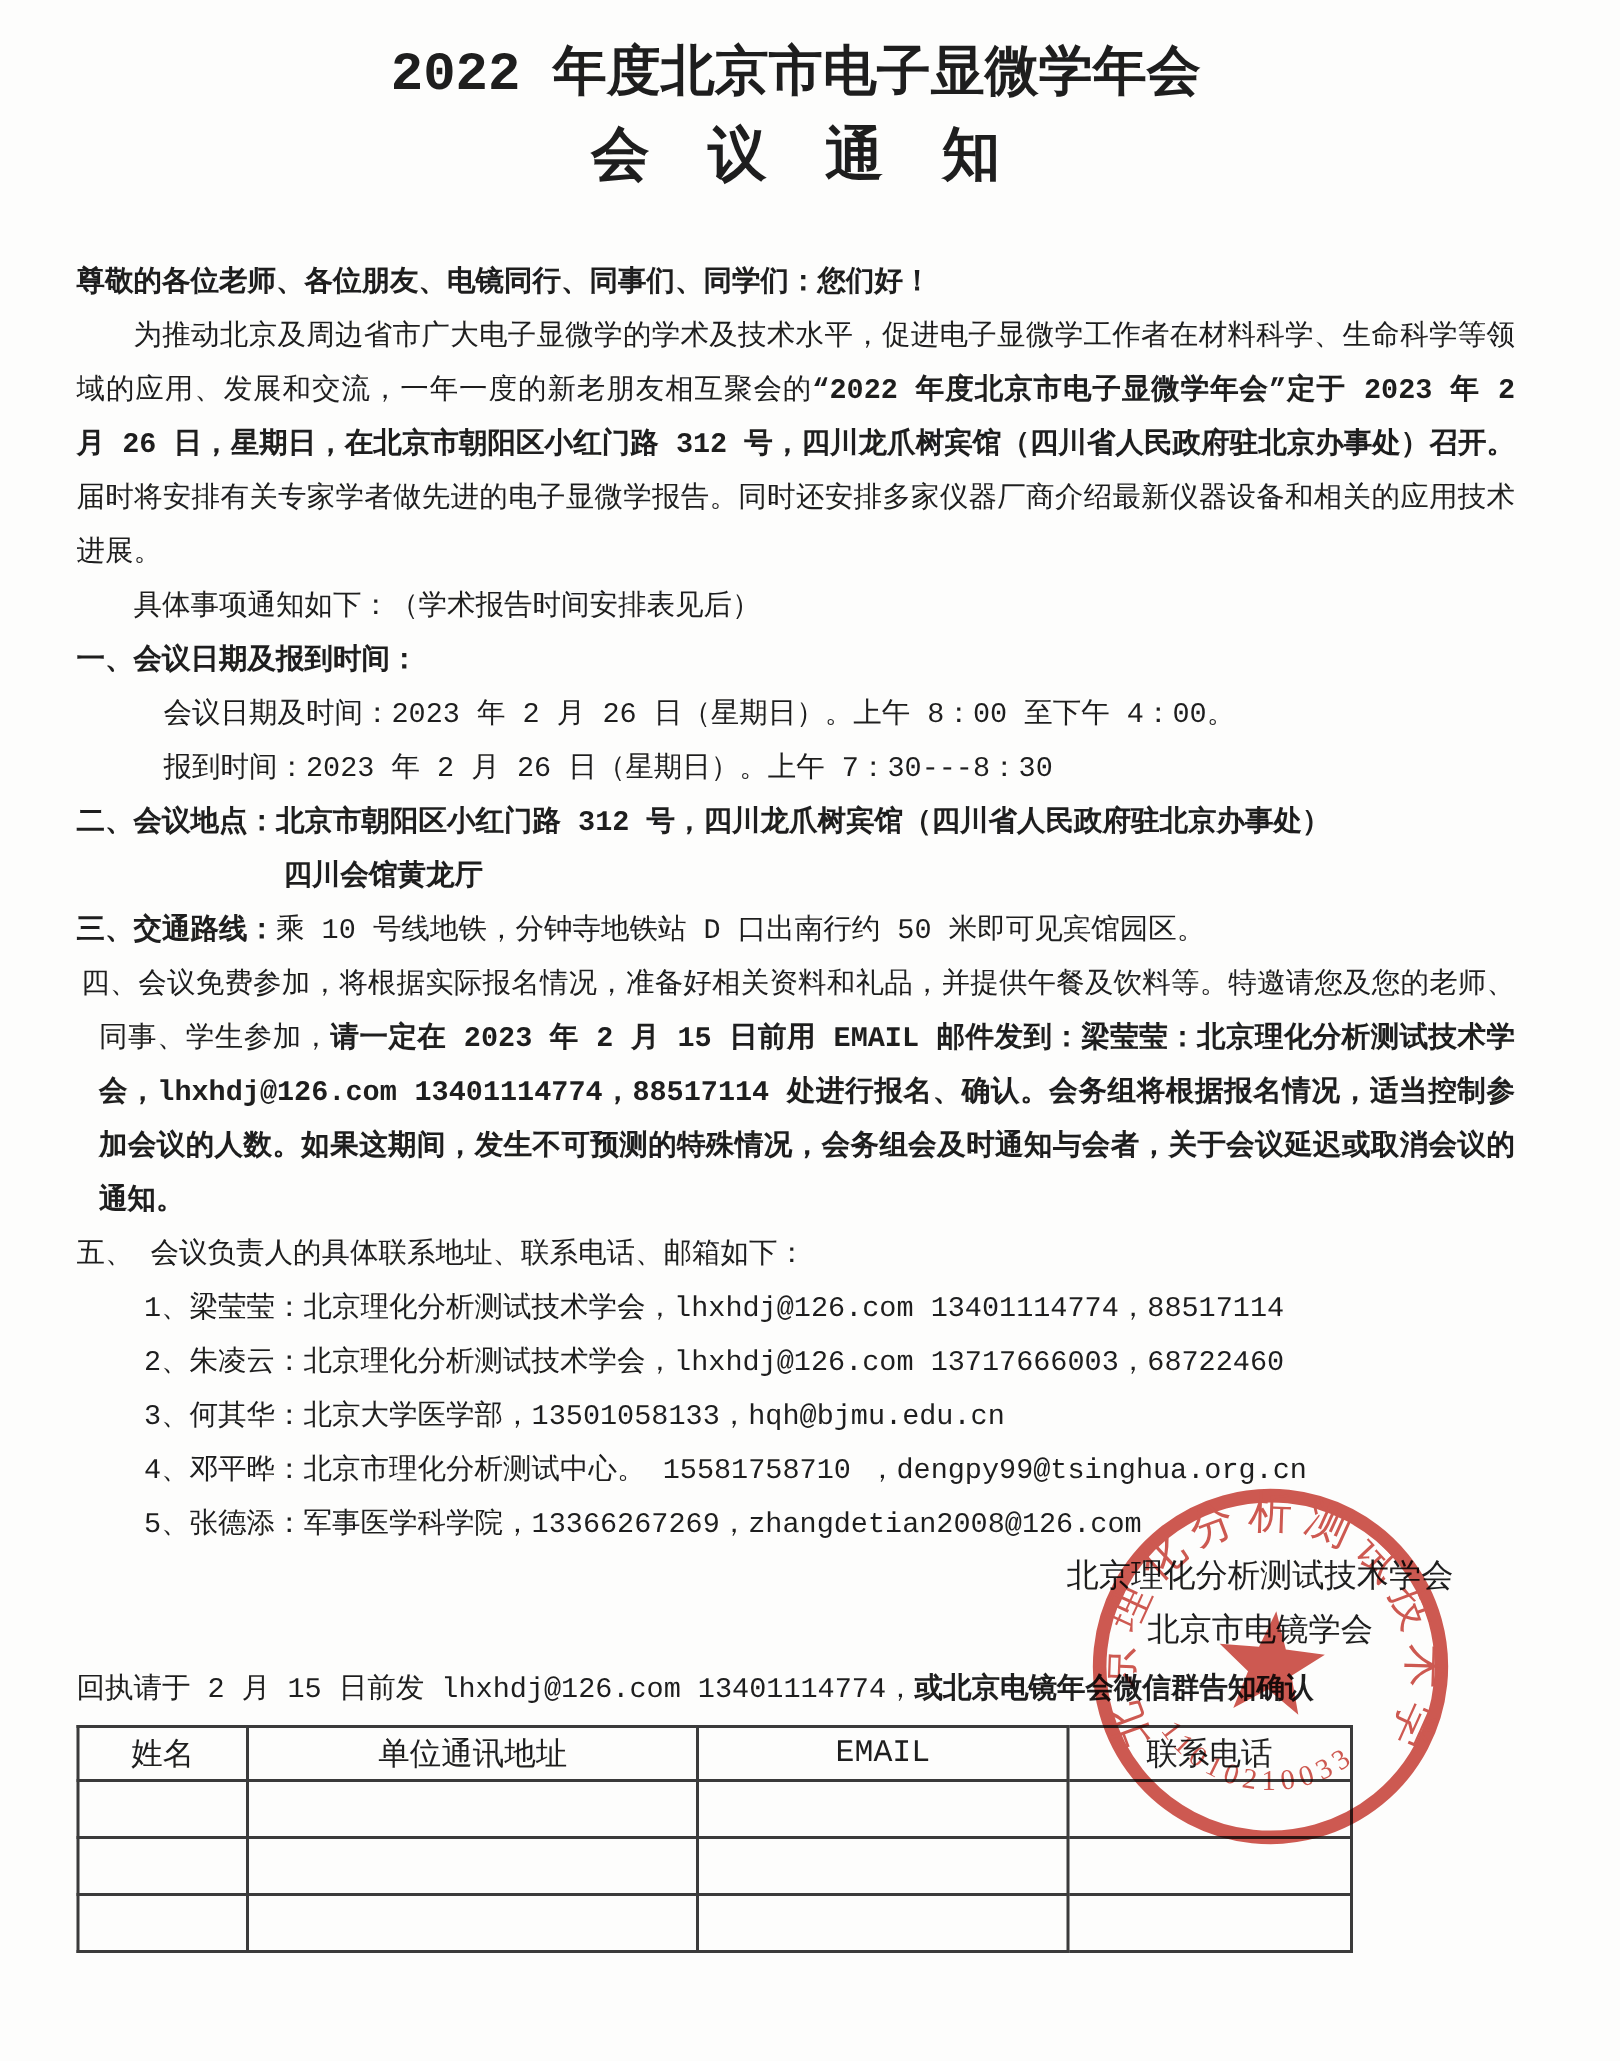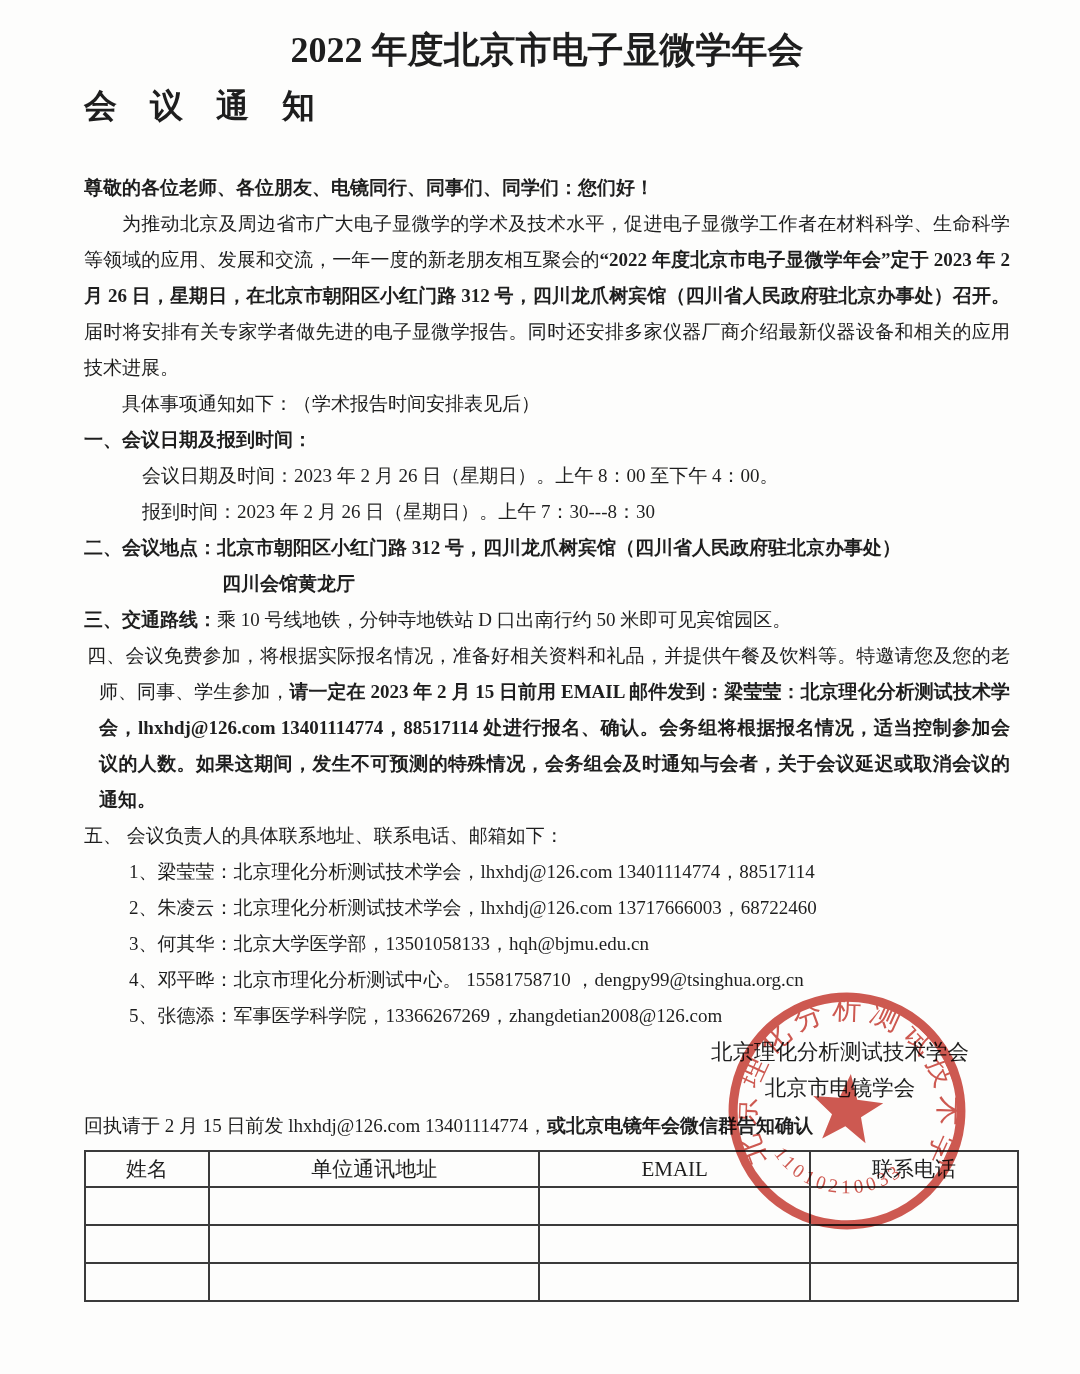--- a/index.html
+++ b/index.html
@@ -6,35 +6,35 @@
   html,body { background:#ffffff; }
   .page {
     position:relative;
     width:1080px; height:1374px;
     margin:0 auto;
     background:#fdfdfc;
     overflow:hidden;
     font-family:"Liberation Serif","DejaVu Serif",serif;
     color:#1e1e1e;
   }
-  .content { padding:0 70px 0 84px; }
+  .content { padding:0 70px 0 51px;font-family:Liberation Mono, monospace; }
   .content p { font-size:19px; line-height:36px; text-align:justify; }
   .t-title { font-size:36px; font-weight:bold; text-align:center; padding-top:26px; line-height:48px; }
-  .t-sub   { font-size:33px; font-weight:600; line-height:44px; margin-top:10px; }
+  .t-sub   { font-size:39px; font-weight:600; text-align:center; line-height:44px; margin-top:10px; }
   .greeting { font-weight:bold; margin-top:42px; }
   .indent2 { text-indent:2em; }
   .b { font-weight:bold; }
   .sub-line { padding-left:58px; text-align:center; }
   .hall-line { padding-left:138px; font-weight:bold; text-align:center; }
   .sec4 { padding-left:15px; text-indent:-12px; }
   .contact { padding-left:45px; text-align:left !important; }
   .signature { width:280px; margin:0 30px 0 auto; }
   .signature p { text-align:center !important; line-height:36px; font-size:21.5px; }
   .reply { margin-top:2px; }
-  table.reg { width:935px; border-collapse:collapse; margin-top:6px; background:transparent; }
+  table.reg { width:851px; border-collapse:collapse; margin-top:6px; background:transparent; }
   table.reg th, table.reg td { border:2px solid #3b3b3b; font-size:21px; font-weight:normal; text-align:center; padding:0; }
   table.reg th { height:36px; }
   table.reg td { height:38px; }
   .seal {
     position:absolute; left:720px; top:984px;
     width:254px; height:254px;
     opacity:0.82;
     mix-blend-mode:multiply;
     z-index:5;
     pointer-events:none;

